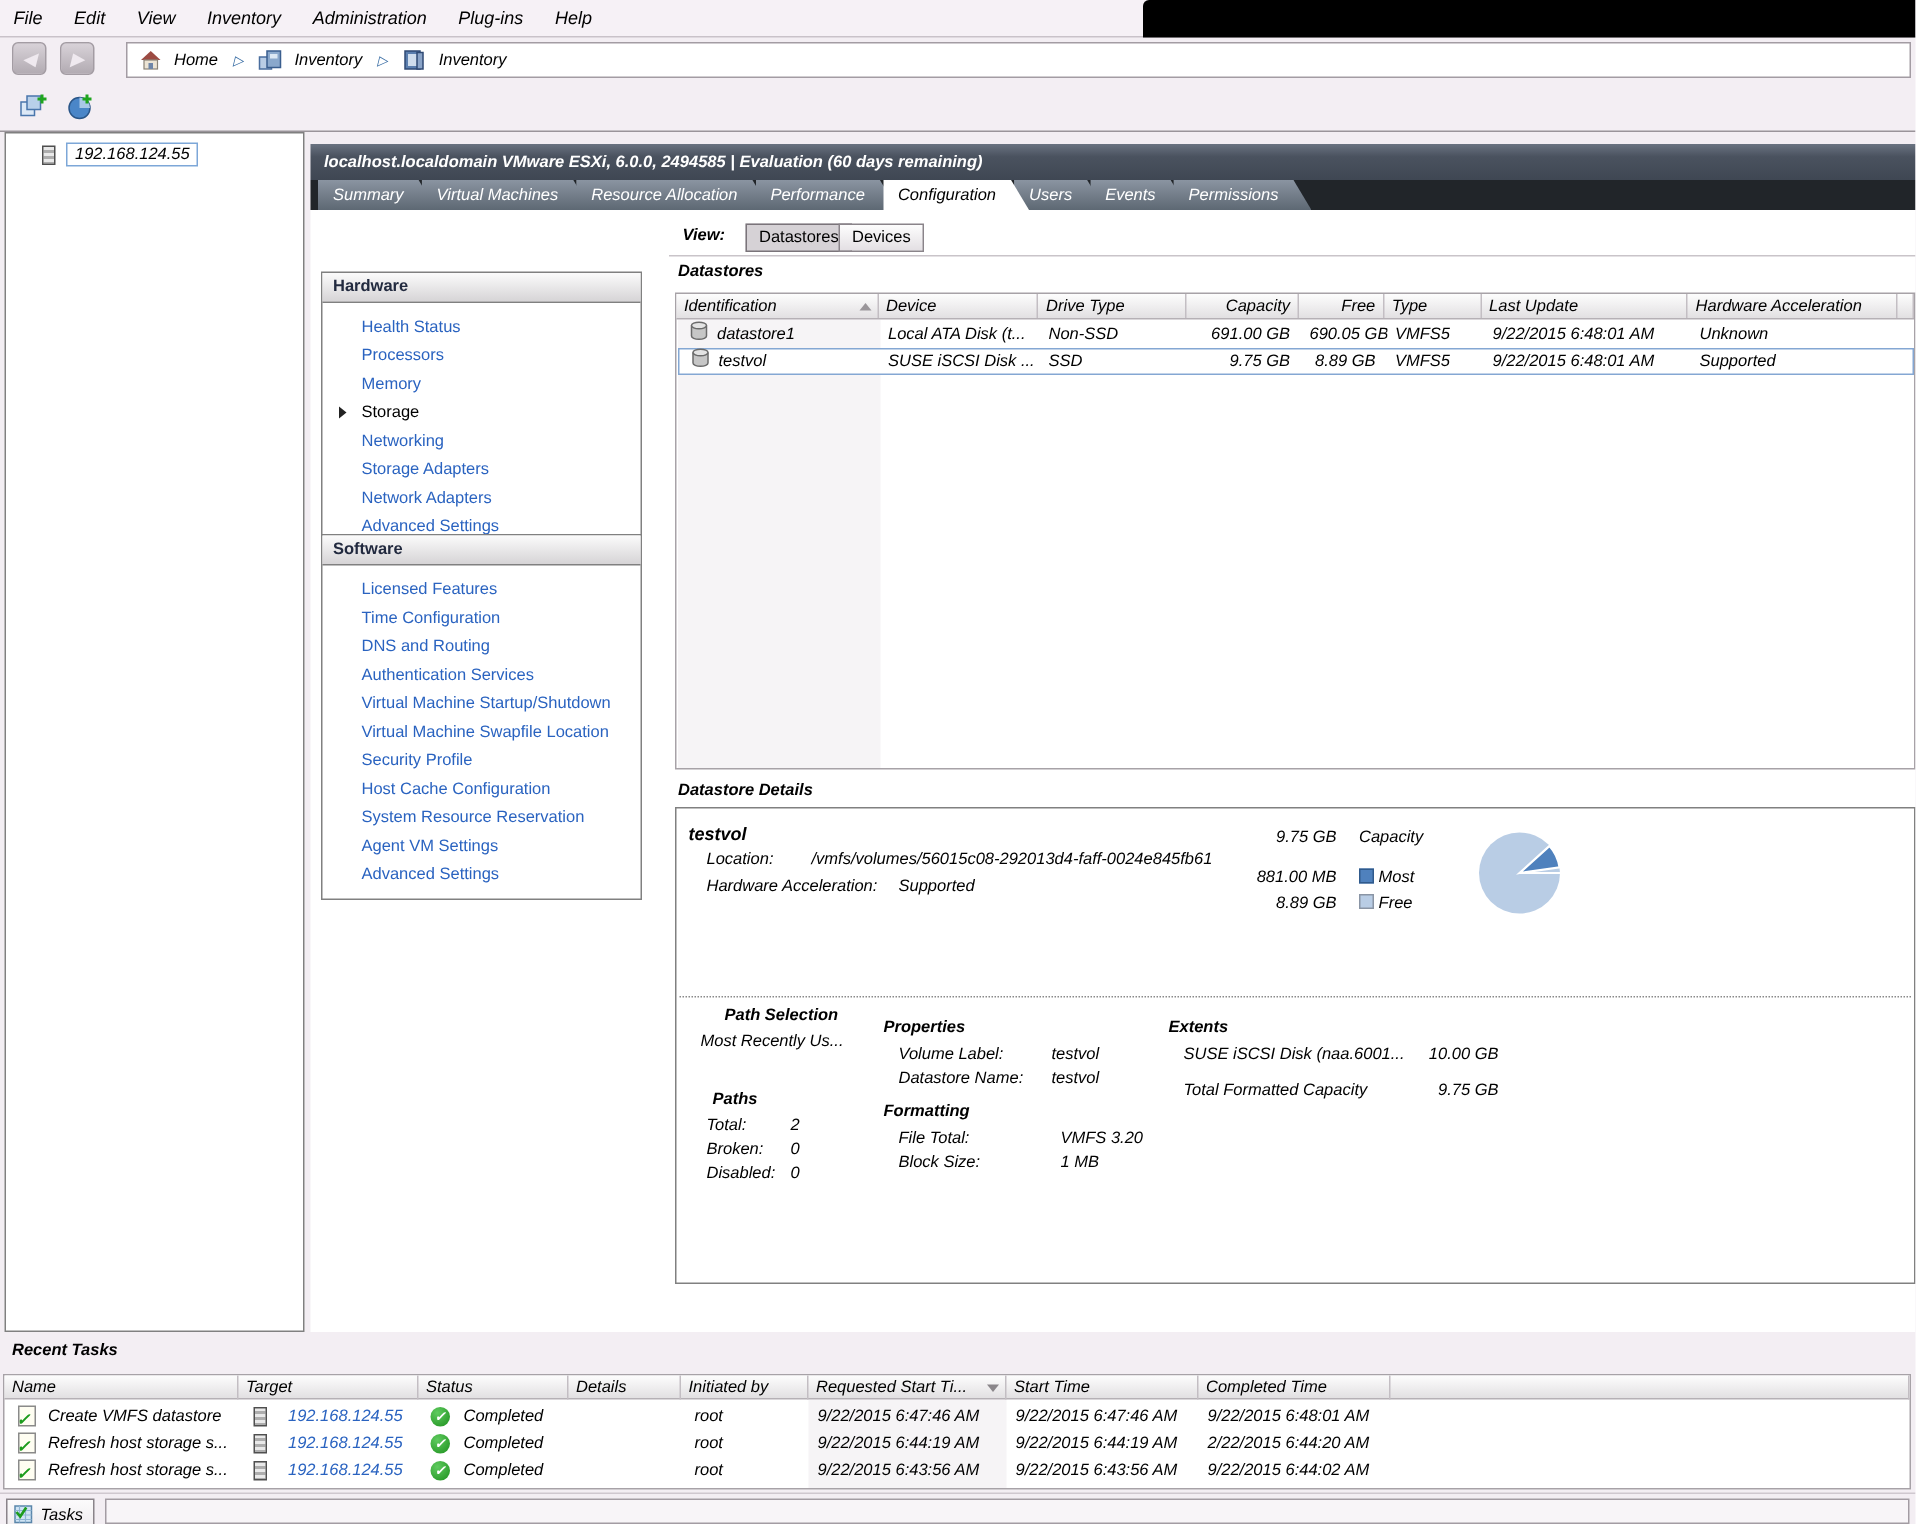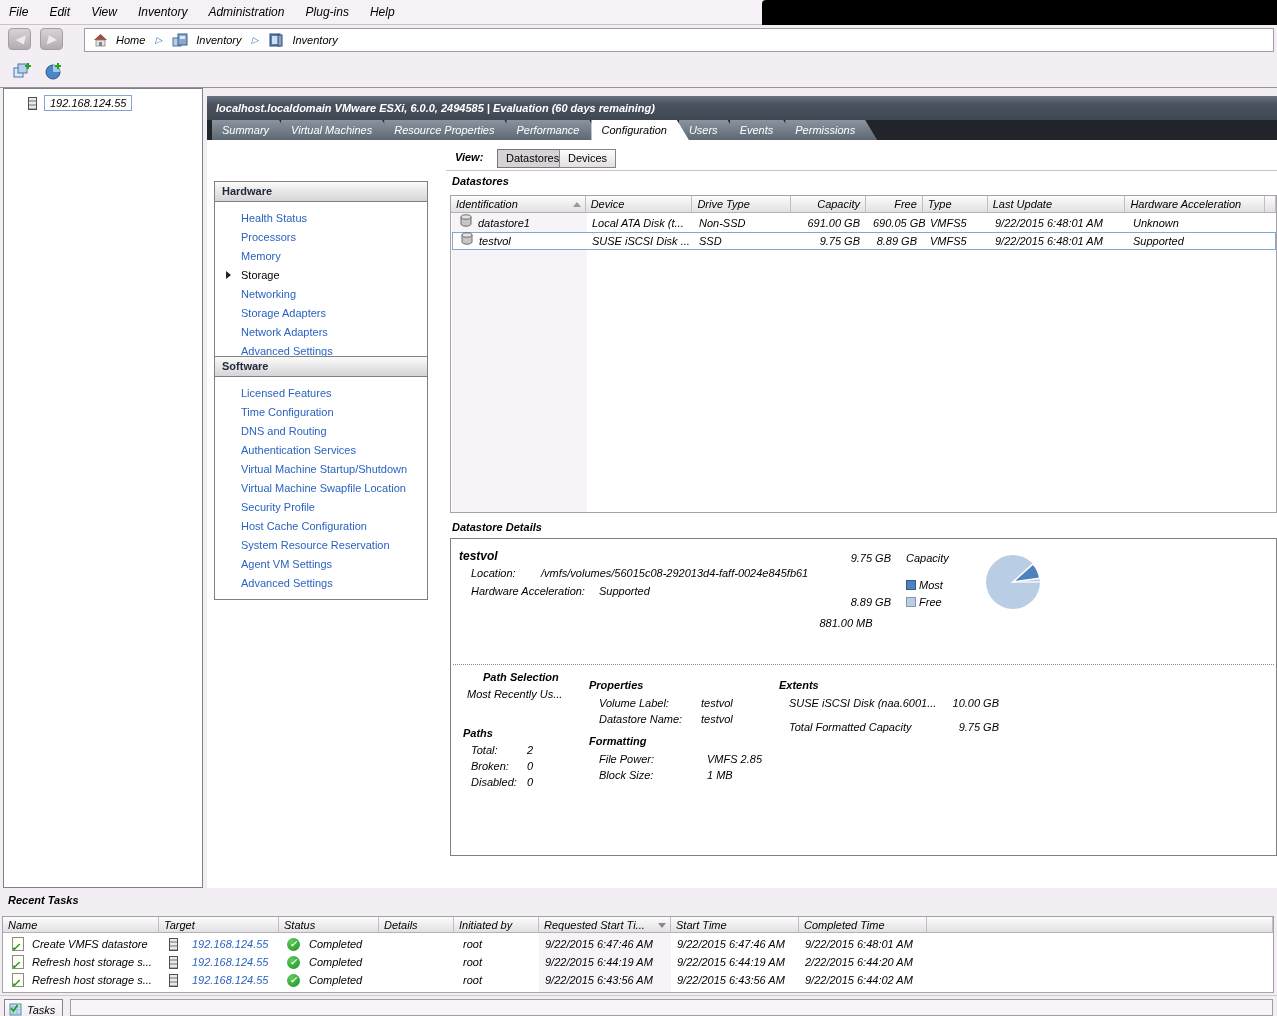--- a/index.html
+++ b/index.html
@@ -185,21 +185,21 @@
     <span class="ic-host"></span>
     <span id="tree-sel">192.168.124.55</span>
   </div>
 </div>
 
 <div id="host-header" class="abs">localhost.localdomain VMware ESXi, 6.0.0, 2494585 | Evaluation (60 days remaining)</div>
 <div id="tabrow" class="abs">
   <div id="tabrow-inner">
     <div class="tab t1">Summary</div>
     <div class="tab t2">Virtual Machines</div>
-    <div class="tab t3">Resource Properties</div>
+    <div class="tab t3">Resource Allocation</div>
     <div class="tab t4">Performance</div>
     <div class="tab active">Configuration</div>
     <div class="tab t5">Users</div>
     <div class="tab t6">Events</div>
     <div class="tab t7">Permissions</div>
   </div>
 </div>
 <div id="content-bg" class="abs"></div>
 
 <div class="side-box" style="top:146px;margin-top:35px;">
@@ -299,55 +299,55 @@
 <div id="dd-title" class="abs">Datastore Details</div>
 <div id="dd-box" class="abs">
   <div class="dd bold" style="left:8px; top:10px; font-size:12px;">testvol</div>
   <div class="dd" style="left:20px; top:28px;">Location:</div>
   <div class="dd" style="left:90px; top:28px;">/vmfs/volumes/56015c08-292013d4-faff-0024e845fb61</div>
   <div class="dd" style="left:20px; top:46px;">Hardware Acceleration:</div>
   <div class="dd" style="left:148px; top:46px;">Supported</div>
 
   <div class="dd" style="left:350px; top:13px; width:90px; text-align:right;">9.75 GB</div>
   <div class="dd" style="left:455px; top:13px;">Capacity</div>
-  <div class="dd" style="left:350px; top:40px; width:90px; text-align:center;margin-top:38px;">881.00 MB</div>
+  <div class="dd" style="left:350px; top:40px; width:90px; text-align:right;">881.00 MB</div>
   <div class="dd" style="left:455px; top:40px;"><span class="legend-sq sq-used"></span>&nbsp;<span>Most</span></div>
   <div class="dd" style="left:350px; top:57px; width:90px; text-align:right;">8.89 GB</div>
   <div class="dd" style="left:455px; top:57px;"><span class="legend-sq sq-free"></span>&nbsp;<span>Free</span></div>
 
   <div class="dd" style="left:533px; top:14px;">
     <svg width="58" height="58" viewBox="-29 -29 58 58">
       <circle r="27" fill="#b9cde5"></circle>
       <path d="M0 0 L26.74 -3.76 A27 27 0 0 0 20.07 -18.07 Z" stroke="#ffffff" stroke-width="1.5" fill="#4f81bd"></path>
       <line x1="0" y1="0" x2="27" y2="0" stroke="#ffffff" stroke-width="1.2"></line>
     </svg>
   </div>
 
   <div id="dd-dots"></div>
 
   <div class="dd bold" style="left:12px; top:132px;padding-left:20px;">Path Selection</div>
   <div class="dd" style="left:16px; top:149px;">Most Recently Us...</div>
 
-  <div class="dd bold" style="left:12px; top:188px;">Paths</div>
+  <div class="dd bold" style="left:24px; top:188px;">Paths</div>
   <div class="dd" style="left:20px; top:205px;">Total:</div>
   <div class="dd" style="left:76px; top:205px;">2</div>
   <div class="dd" style="left:20px; top:221px;">Broken:</div>
   <div class="dd" style="left:76px; top:221px;">0</div>
   <div class="dd" style="left:20px; top:237px;">Disabled:</div>
   <div class="dd" style="left:76px; top:237px;">0</div>
 
   <div class="dd bold" style="left:138px; top:140px;">Properties</div>
   <div class="dd" style="left:148px; top:158px;">Volume Label:</div>
   <div class="dd" style="left:250px; top:158px;">testvol</div>
   <div class="dd" style="left:148px; top:174px;">Datastore Name:</div>
   <div class="dd" style="left:250px; top:174px;">testvol</div>
 
   <div class="dd bold" style="left:138px; top:196px;">Formatting</div>
-  <div class="dd" style="left:148px; top:214px;">File Power:</div>
-  <div class="dd" style="left:256px; top:214px;">VMFS 2.85</div>
+  <div class="dd" style="left:148px; top:214px;">File Total:</div>
+  <div class="dd" style="left:256px; top:214px;">VMFS 3.20</div>
   <div class="dd" style="left:148px; top:230px;">Block Size:</div>
   <div class="dd" style="left:256px; top:230px;">1 MB</div>
 
   <div class="dd bold" style="left:328px; top:140px;">Extents</div>
   <div class="dd" style="left:338px; top:158px;">SUSE iSCSI Disk (naa.6001...</div>
   <div class="dd" style="left:478px; top:158px; width:70px; text-align:right;">10.00 GB</div>
   <div class="dd" style="left:338px; top:182px;">Total Formatted Capacity</div>
   <div class="dd" style="left:478px; top:182px; width:70px; text-align:right;">9.75 GB</div>
 </div>
 

